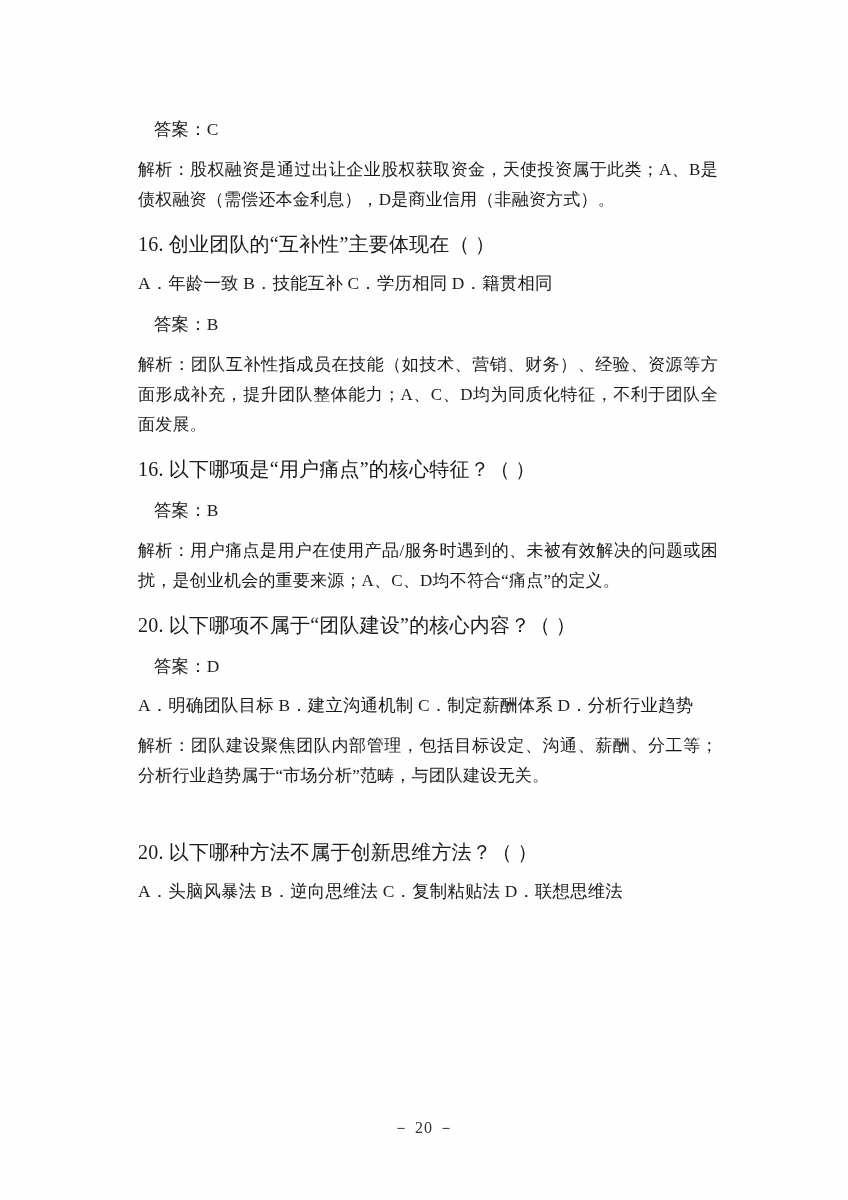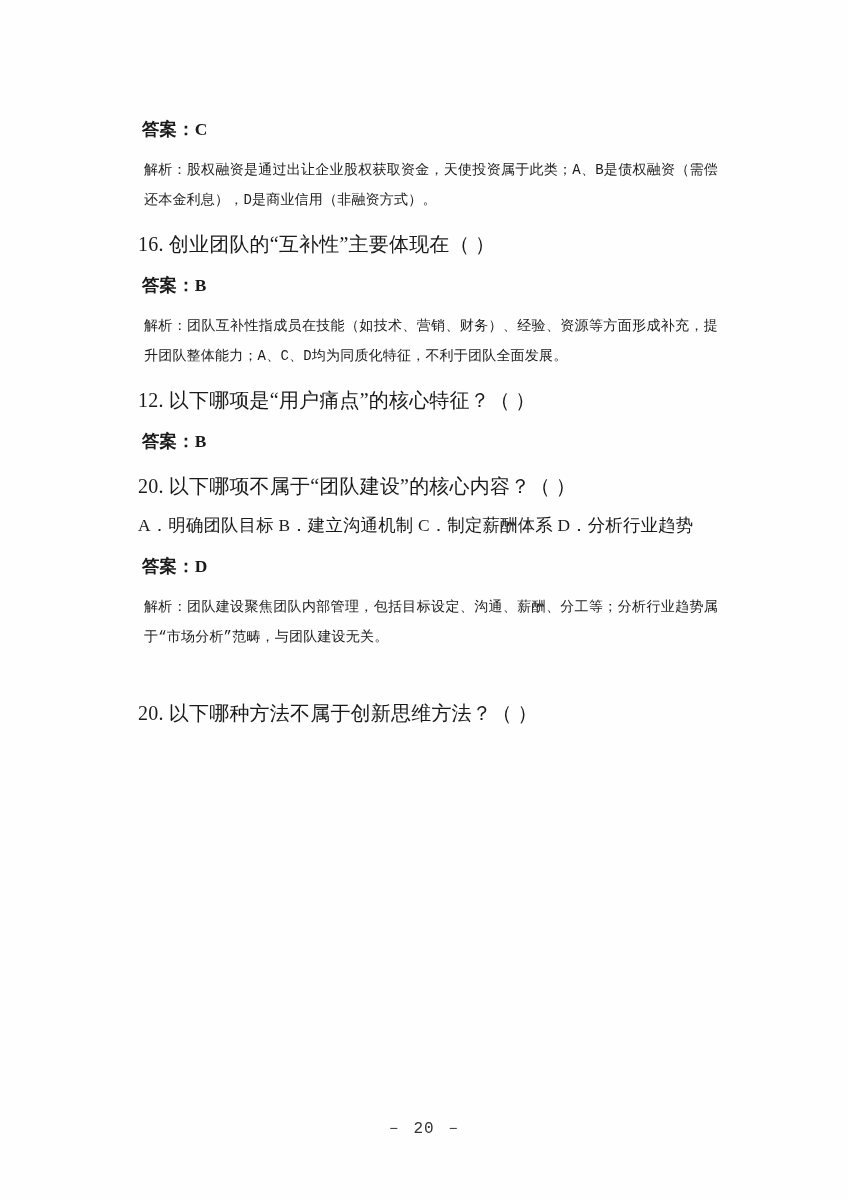--- a/index.html
+++ b/index.html
@@ -45,106 +45,113 @@
     margin: 14px 0 2px 0;
   }
   .options {
     font-size: 17.4px;
     line-height: 31px;
     margin: 8px 0 2px 0;
   }
   .answer {
     font-size: 17.4px;
     line-height: 31px;
-    margin: 10px 0 2px 4px;
-    font-weight: bold;
+    margin: 10px 0 2px 16px;
   }
   .explain {
-    font-size: 14px;
+    font-size: 17px;
     line-height: 30px;
-    margin: 10px 0 2px 6px;
+    margin: 10px 0 2px 0;
     text-align: justify;
     text-justify: inter-ideograph;
-    font-family: Liberation Mono, monospace;
   }
   .gap {
     height: 26px;
   }
   .footer {
     position: absolute;
     left: 0;
     top: 1118px;
     width: 848px;
     text-align: center;
   }
   .page-number {
     font-size: 16px;
     letter-spacing: 1px;
     color: #333;
-    font-family: Liberation Mono, monospace;
+    font-family: Liberation Serif, serif;
   }
 </style>
 </head>
 <body>
 
 <div class="page">
   <div class="page-body">
 
     <div class="block">
       <p class="para answer">答案：C</p>
     </div>
 
     <div class="block">
       <p class="para explain">解析：股权融资是通过出让企业股权获取资金，天使投资属于此类；A、B是债权融资（需偿还本金利息），D是商业信用（非融资方式）。</p>
     </div>
 
     <div class="block">
       <p class="para q-title">16. 创业团队的“互补性”主要体现在（    ）</p>
     </div>
 
+    <div class="block">
+      <p class="para options">A．年龄一致   B．技能互补   C．学历相同   D．籍贯相同</p>
+    </div>
 
     <div class="block">
       <p class="para answer">答案：B</p>
     </div>
 
     <div class="block">
       <p class="para explain">解析：团队互补性指成员在技能（如技术、营销、财务）、经验、资源等方面形成补充，提升团队整体能力；A、C、D均为同质化特征，不利于团队全面发展。</p>
     </div>
 
     <div class="block">
-      <p class="para q-title">12. 以下哪项是“用户痛点”的核心特征？（    ）</p>
+      <p class="para q-title">16. 以下哪项是“用户痛点”的核心特征？（    ）</p>
     </div>
 
 
     <div class="block">
       <p class="para answer">答案：B</p>
     </div>
 
+    <div class="block">
+      <p class="para explain">解析：用户痛点是用户在使用产品/服务时遇到的、未被有效解决的问题或困扰，是创业机会的重要来源；A、C、D均不符合“痛点”的定义。</p>
+    </div>
 
     <div class="block">
       <p class="para q-title">20.  以下哪项不属于“团队建设”的核心内容？（    ）</p>
     </div>
 
     <div class="block">
-      <p class="para options">A．明确团队目标   B．建立沟通机制   C．制定薪酬体系   D．分析行业趋势</p>
+      <p class="para answer">答案：D</p>
     </div>
 
     <div class="block">
-      <p class="para answer">答案：D</p>
+      <p class="para options">A．明确团队目标   B．建立沟通机制   C．制定薪酬体系   D．分析行业趋势</p>
     </div>
 
     <div class="block">
       <p class="para explain">解析：团队建设聚焦团队内部管理，包括目标设定、沟通、薪酬、分工等；分析行业趋势属于“市场分析”范畴，与团队建设无关。</p>
     </div>
 
     <div class="gap"></div>
 
     <div class="block">
       <p class="para q-title">20. 以下哪种方法不属于创新思维方法？（    ）</p>
     </div>
 
+    <div class="block">
+      <p class="para options">A．头脑风暴法   B．逆向思维法   C．复制粘贴法   D．联想思维法</p>
+    </div>
 
   </div>
 
   <div class="footer">
     <span class="page-number">－ 20 －</span>
   </div>
 </div>
 
 </body></html>

